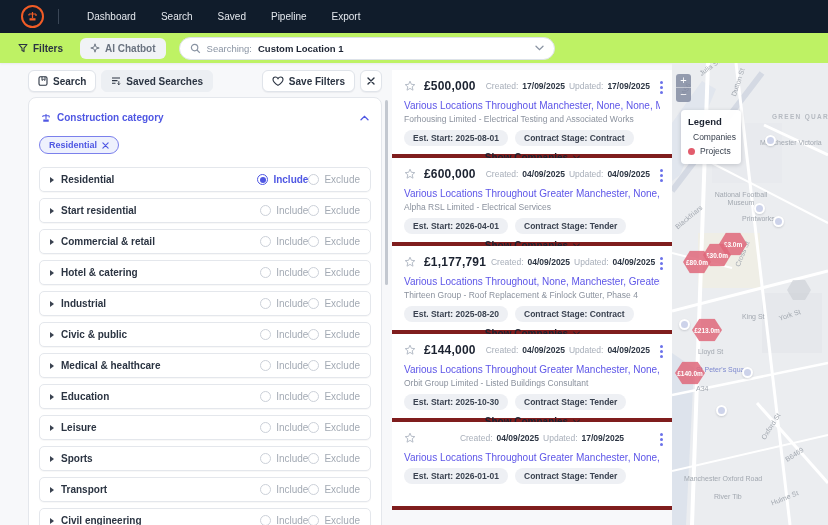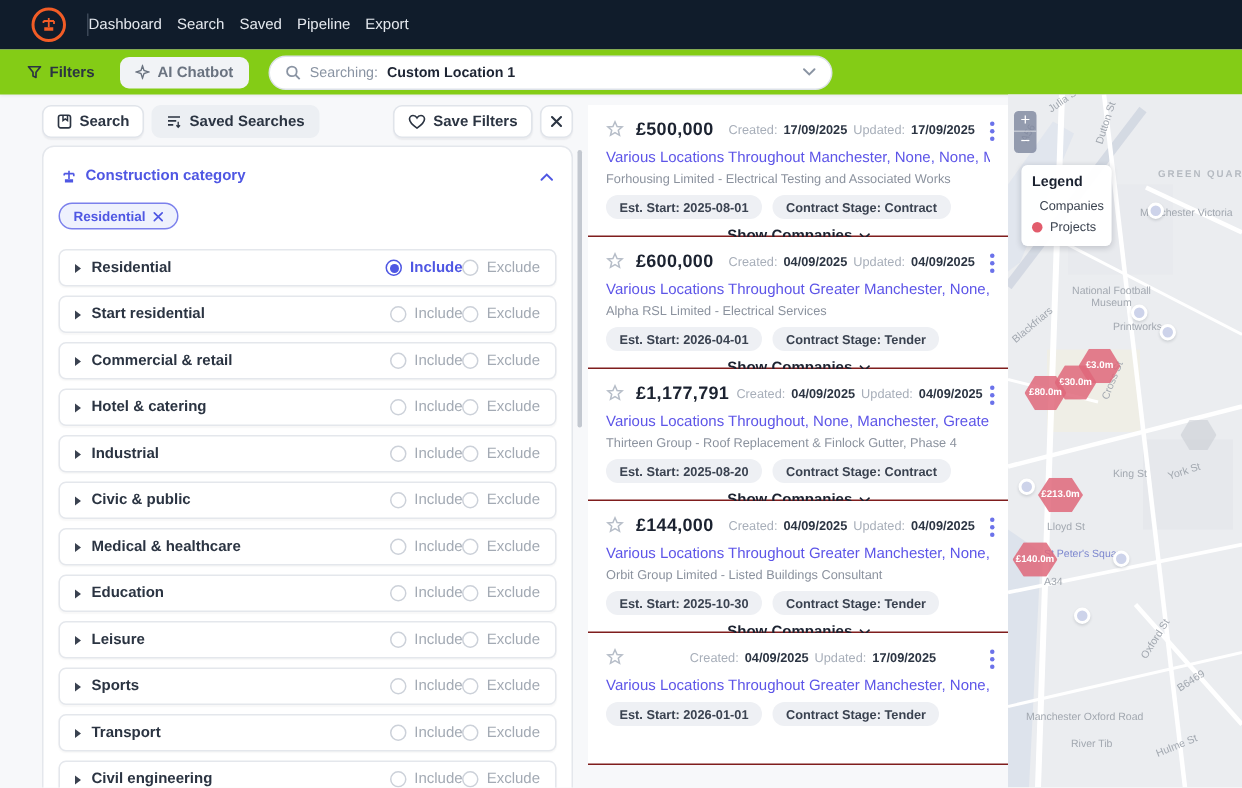--- a/index.html
+++ b/index.html
@@ -3,25 +3,25 @@
 <meta charset="utf-8">
 <style>
   * { margin:0; padding:0; box-sizing:border-box; }
   html,body { width:828px; height:525px; overflow:hidden; }
   body { font-family:"Liberation Sans", sans-serif; background:#f7f8fa; position:relative; }
 
   
   .navbar { position:absolute; left:0; top:0; width:828px; height:33px; background:#101c2b; display:flex; align-items:center; padding-left:21px; }
   .logo { width:23px; height:23px; border:2px solid #f25c26; border-radius:50%; display:flex; align-items:center; justify-content:center; flex:0 0 auto; }
   .nav-div { width:1px; height:15px; background:#3a4656; margin:0 0 0 14px; }
-  .nav-items { display:flex; gap:10px; margin-left:0; }
+  .nav-items { display:flex; gap:25px; margin-left:28px; }
   .nav-item { font-size:10px; color:#e4e8ee; font-weight:500; cursor:pointer; }
 
   
-  .subbar { position:absolute; left:0; top:33px; width:828px; height:30px; background:#84cc16; display:flex; align-items:center; padding-left:18px; box-shadow:0 1px 2px rgba(16,24,40,.06); }
+  .subbar { position:absolute; left:0; top:33px; width:828px; height:30px; background:#bef264; display:flex; align-items:center; padding-left:18px; box-shadow:0 1px 2px rgba(16,24,40,.06); }
   .filters-tab { display:flex; gap:5px; align-items:center; font-size:10px; font-weight:700; color:#2b3442; margin-right:17px; cursor:pointer; }
   .ai-tab { display:flex; gap:5px; align-items:center; font-size:10px; font-weight:600; color:#6a7380; background:#f1f3f6; border-radius:6px; padding:5px 10px; margin-right:13px; cursor:pointer; }
   .search-box { width:376px; height:23px; border:1px solid #dde2e9; border-radius:12px; background:#fff; display:flex; align-items:center; padding:0 10px; gap:6px; }
   .search-prefix { font-size:9.5px; color:#8a94a3; }
   .search-value { font-size:9.5px; color:#1d2433; font-weight:700; }
   .sb-chev { margin-left:auto; }
 
   
   .left-col { position:absolute; left:28px; top:70px; width:354px; }
   .toolbar { display:flex; gap:5px; height:22px; margin-bottom:5px; align-items:center; }
@@ -47,21 +47,21 @@
   .rlabel.sel { color:#4f57e3; font-weight:700; }
 
   .vscroll { position:absolute; left:385px; top:100px; width:3px; height:185px; background:#c3c8d0; border-radius:2px; }
 
   
   .list-col { position:absolute; left:392px; top:70px; width:280px; height:455px; overflow:hidden; }
   .list-header { display:flex; align-items:center; height:22px; padding:0 10px 0 12px; margin-bottom:4px; }
   .count { font-size:10.5px; font-weight:700; color:#1b2230; margin-left:8px; }
   .sort { margin-left:auto; height:22px; border:1px solid #e0e4ea; border-radius:6px; background:#fff; display:flex; align-items:center; gap:7px; padding:0 9px; font-size:10px; color:#2b3442; cursor:pointer; min-width:108px; }
   .sort .schev { margin-left:auto; }
-  .card { height:88px; padding:9px 12px 0; border-bottom:1px solid #7f1d1d; position:relative; background:#fff; }
+  .card { height:88px; padding:9px 12px 0; border-bottom:4px solid #7f1d1d; position:relative; background:#fff; }
   .crow1 { display:flex; align-items:center; height:14px; }
   .price { font-size:12px; font-weight:700; color:#1b2230; margin-left:8px; letter-spacing:.2px; }
   .meta { margin:0 auto; font-size:8.5px; color:#a7aeb9; display:flex; gap:4px; align-items:center; }
   .mval { color:#2b3442; font-weight:700; }
   .kebab { position:absolute; right:9px; top:11px; display:flex; flex-direction:column; gap:2px; cursor:pointer; }
   .kebab i { width:3px; height:3px; border-radius:50%; background:#6b72ea; }
   .title { margin-top:7px; font-size:10px; color:#5d55e8; white-space:nowrap; overflow:hidden; cursor:pointer; }
   .subtitle { margin-top:3px; font-size:8.5px; color:#8b929e; line-height:1.3; }
   .pills { margin-top:5px; display:flex; gap:7px; }
   .pill { background:#eef0f4; border-radius:10px; padding:3px 9px; font-size:8.5px; font-weight:600; color:#3a4250; white-space:nowrap; }

